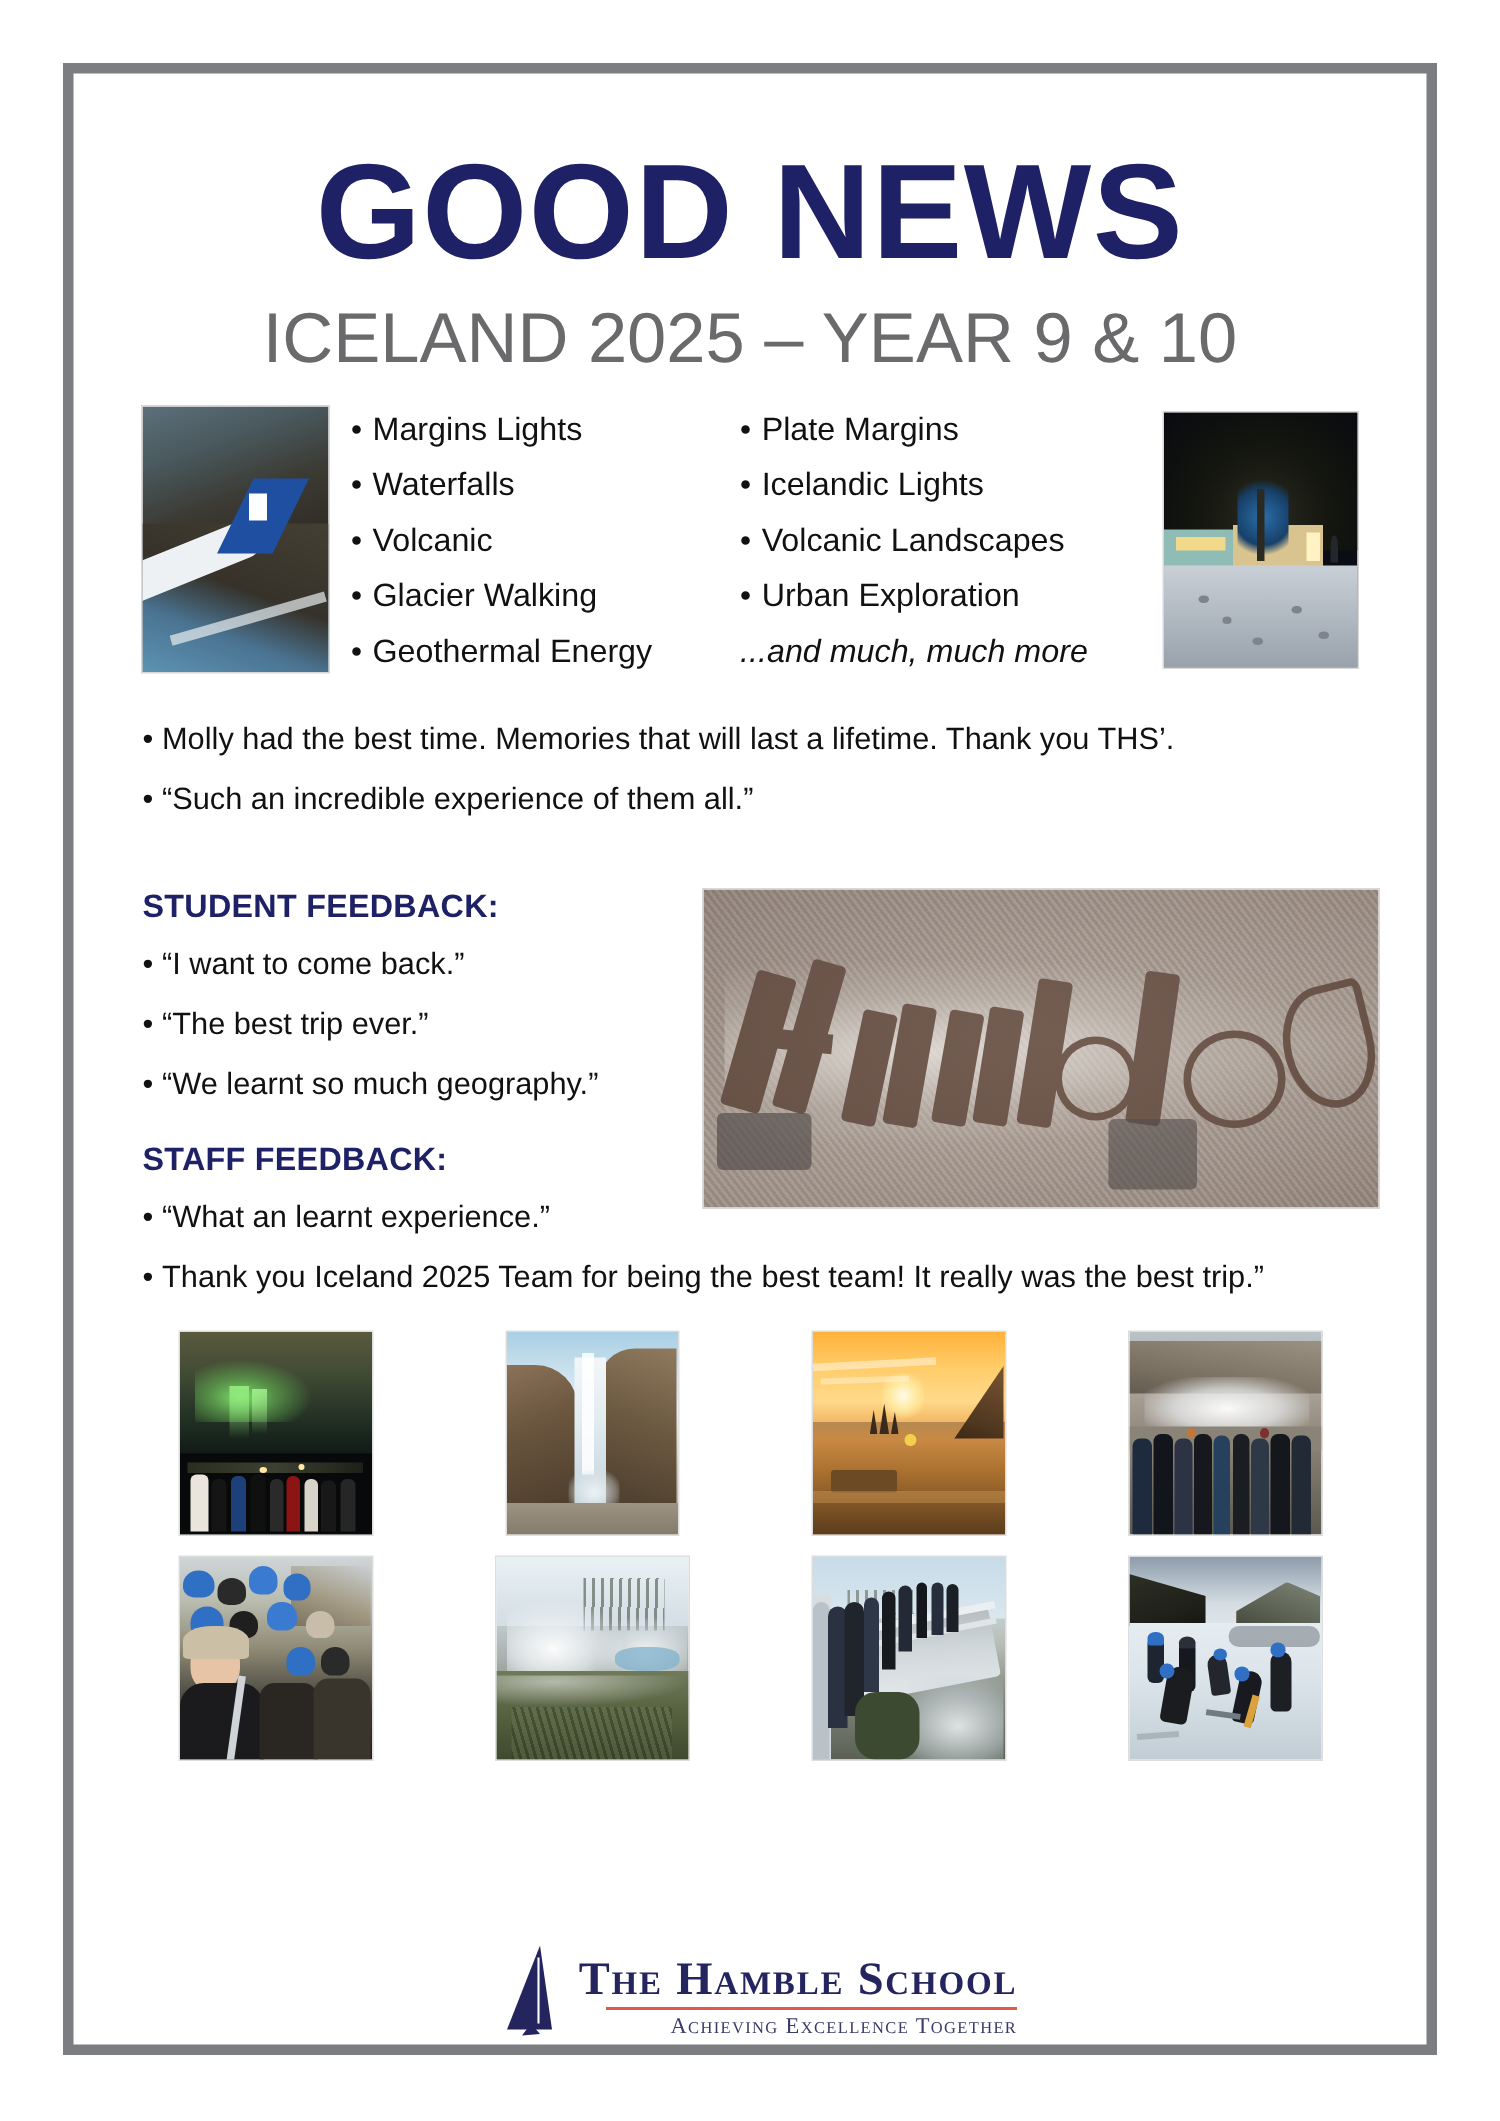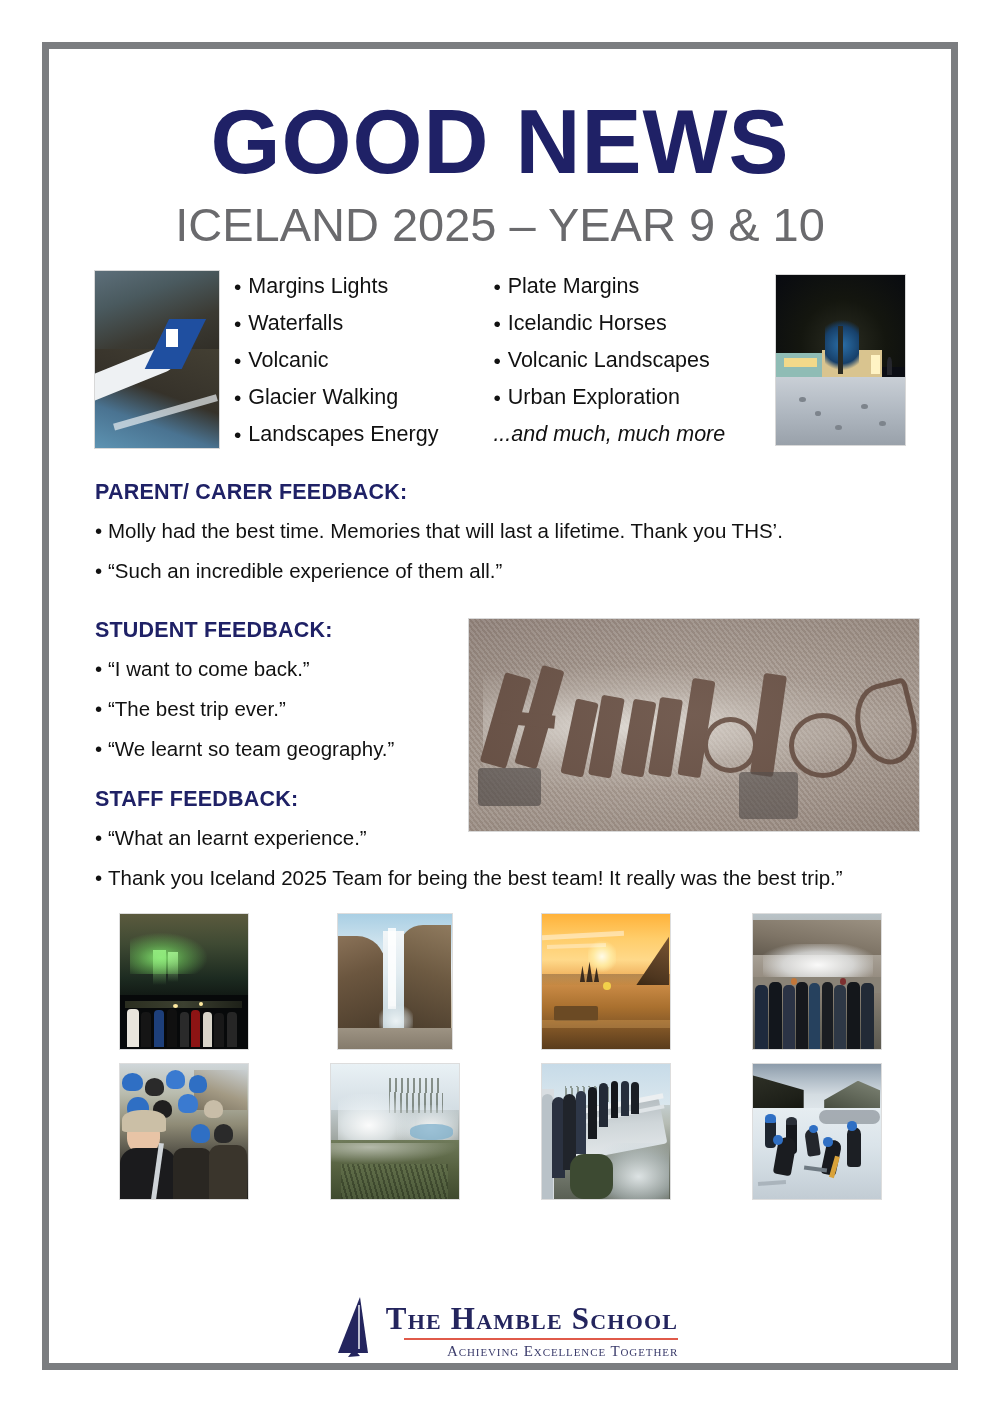--- a/index.html
+++ b/index.html
@@ -138,21 +138,21 @@
   }
   .fb-item b { font-weight: normal; }
 
   
   .parent-block { margin-top: 22px; }
   .parent-block .fb-list { padding-right: 55px; }
   .parent-block .fb-item { margin-top: 13px; }
 
   .mid-wrap {
     position: relative;
-    margin-top: 34px;
+    margin-top: 46px;
   }
   .mid-left {
     width: 420px;
   }
   .photo-hamble {
     position: absolute;
     left: 419px;
     top: 0px;
     width: 452px;
     height: 214px;
@@ -277,31 +277,31 @@
           <div class="hl-item">
               <span class="hl-bullet">•</span>
               <span>Volcanic</span>
             </div>
           <div class="hl-item">
               <span class="hl-bullet">•</span>
               <span>Glacier Walking</span>
             </div>
           <div class="hl-item">
               <span class="hl-bullet">•</span>
-              <span>Landscapes Energy</span>
+              <span>Geothermal Energy</span>
             </div>
         </div>
         <div class="hl-col right">
           <div class="hl-item">
               <span class="hl-bullet">•</span>
               <span>Plate Margins</span>
             </div>
           <div class="hl-item">
               <span class="hl-bullet">•</span>
-              <span>Icelandic Horses</span>
+              <span>Icelandic Lights</span>
             </div>
           <div class="hl-item">
               <span class="hl-bullet">•</span>
               <span>Volcanic Landscapes</span>
             </div>
           <div class="hl-item">
               <span class="hl-bullet">•</span>
               <span>Urban Exploration</span>
             </div>
           <div class="hl-item more">...and much, much more</div>
@@ -323,21 +323,20 @@
           <i style="left:30%;top:80%;width:5%;height:3%;background:#7d848c;border-radius:50%;"></i>
           <i style="left:46%;top:88%;width:5%;height:3%;background:#7d848c;border-radius:50%;"></i>
           <i style="left:66%;top:76%;width:5%;height:3%;background:#7d848c;border-radius:50%;"></i>
           <i style="left:80%;top:86%;width:5%;height:3%;background:#7d848c;border-radius:50%;"></i>
           <i style="left:86%;top:48%;width:4%;height:11%;background:#25262c;border-radius:40% 40% 0 0;"></i>
         </div>
       </div>
     </div>
 
     <div class="parent-block">
-      <div class="section-heading">PARENT/ CARER FEEDBACK:</div>
       <ul class="fb-list">
         <li class="fb-item">Molly had the best time. Memories that will last a lifetime. Thank you THS’.</li>
         <li class="fb-item">“Such an incredible experience of them all.”</li>
       </ul>
     </div>
 
     <div class="mid-wrap">
 
       <div class="photo photo-hamble">
         <div class="art">
@@ -360,21 +359,21 @@
           <i style="left:60%;top:72%;width:13%;height:22%;background:#4e4a48;opacity:.6;border-radius:4px;"></i>
           <i style="left:0;top:0;width:100%;height:100%;background:radial-gradient(ellipse at 50% 45%,rgba(255,255,255,.06) 0%,rgba(60,45,38,.16) 100%);"></i>
         </div>
       </div>
 
       <div class="mid-left">
         <div class="section-heading">STUDENT FEEDBACK:</div>
         <ul class="fb-list student-block">
           <li class="fb-item">“I want to come back.”</li>
           <li class="fb-item">“The best trip ever.”</li>
-          <li class="fb-item">“We learnt so team geography.”</li>
+          <li class="fb-item">“We learnt so much geography.”</li>
         </ul>
       </div>
 
       <div class="staff-block">
         <div class="section-heading">STAFF FEEDBACK:</div>
         <ul class="fb-list">
           <li class="fb-item staff-narrow"><span>“What an learnt experience.”</span></li>
           <li class="fb-item"><b>Thank you Iceland 2025 Team</b><span> for being the best team! It really was the best trip.”</span></li>
         </ul>
       </div>

